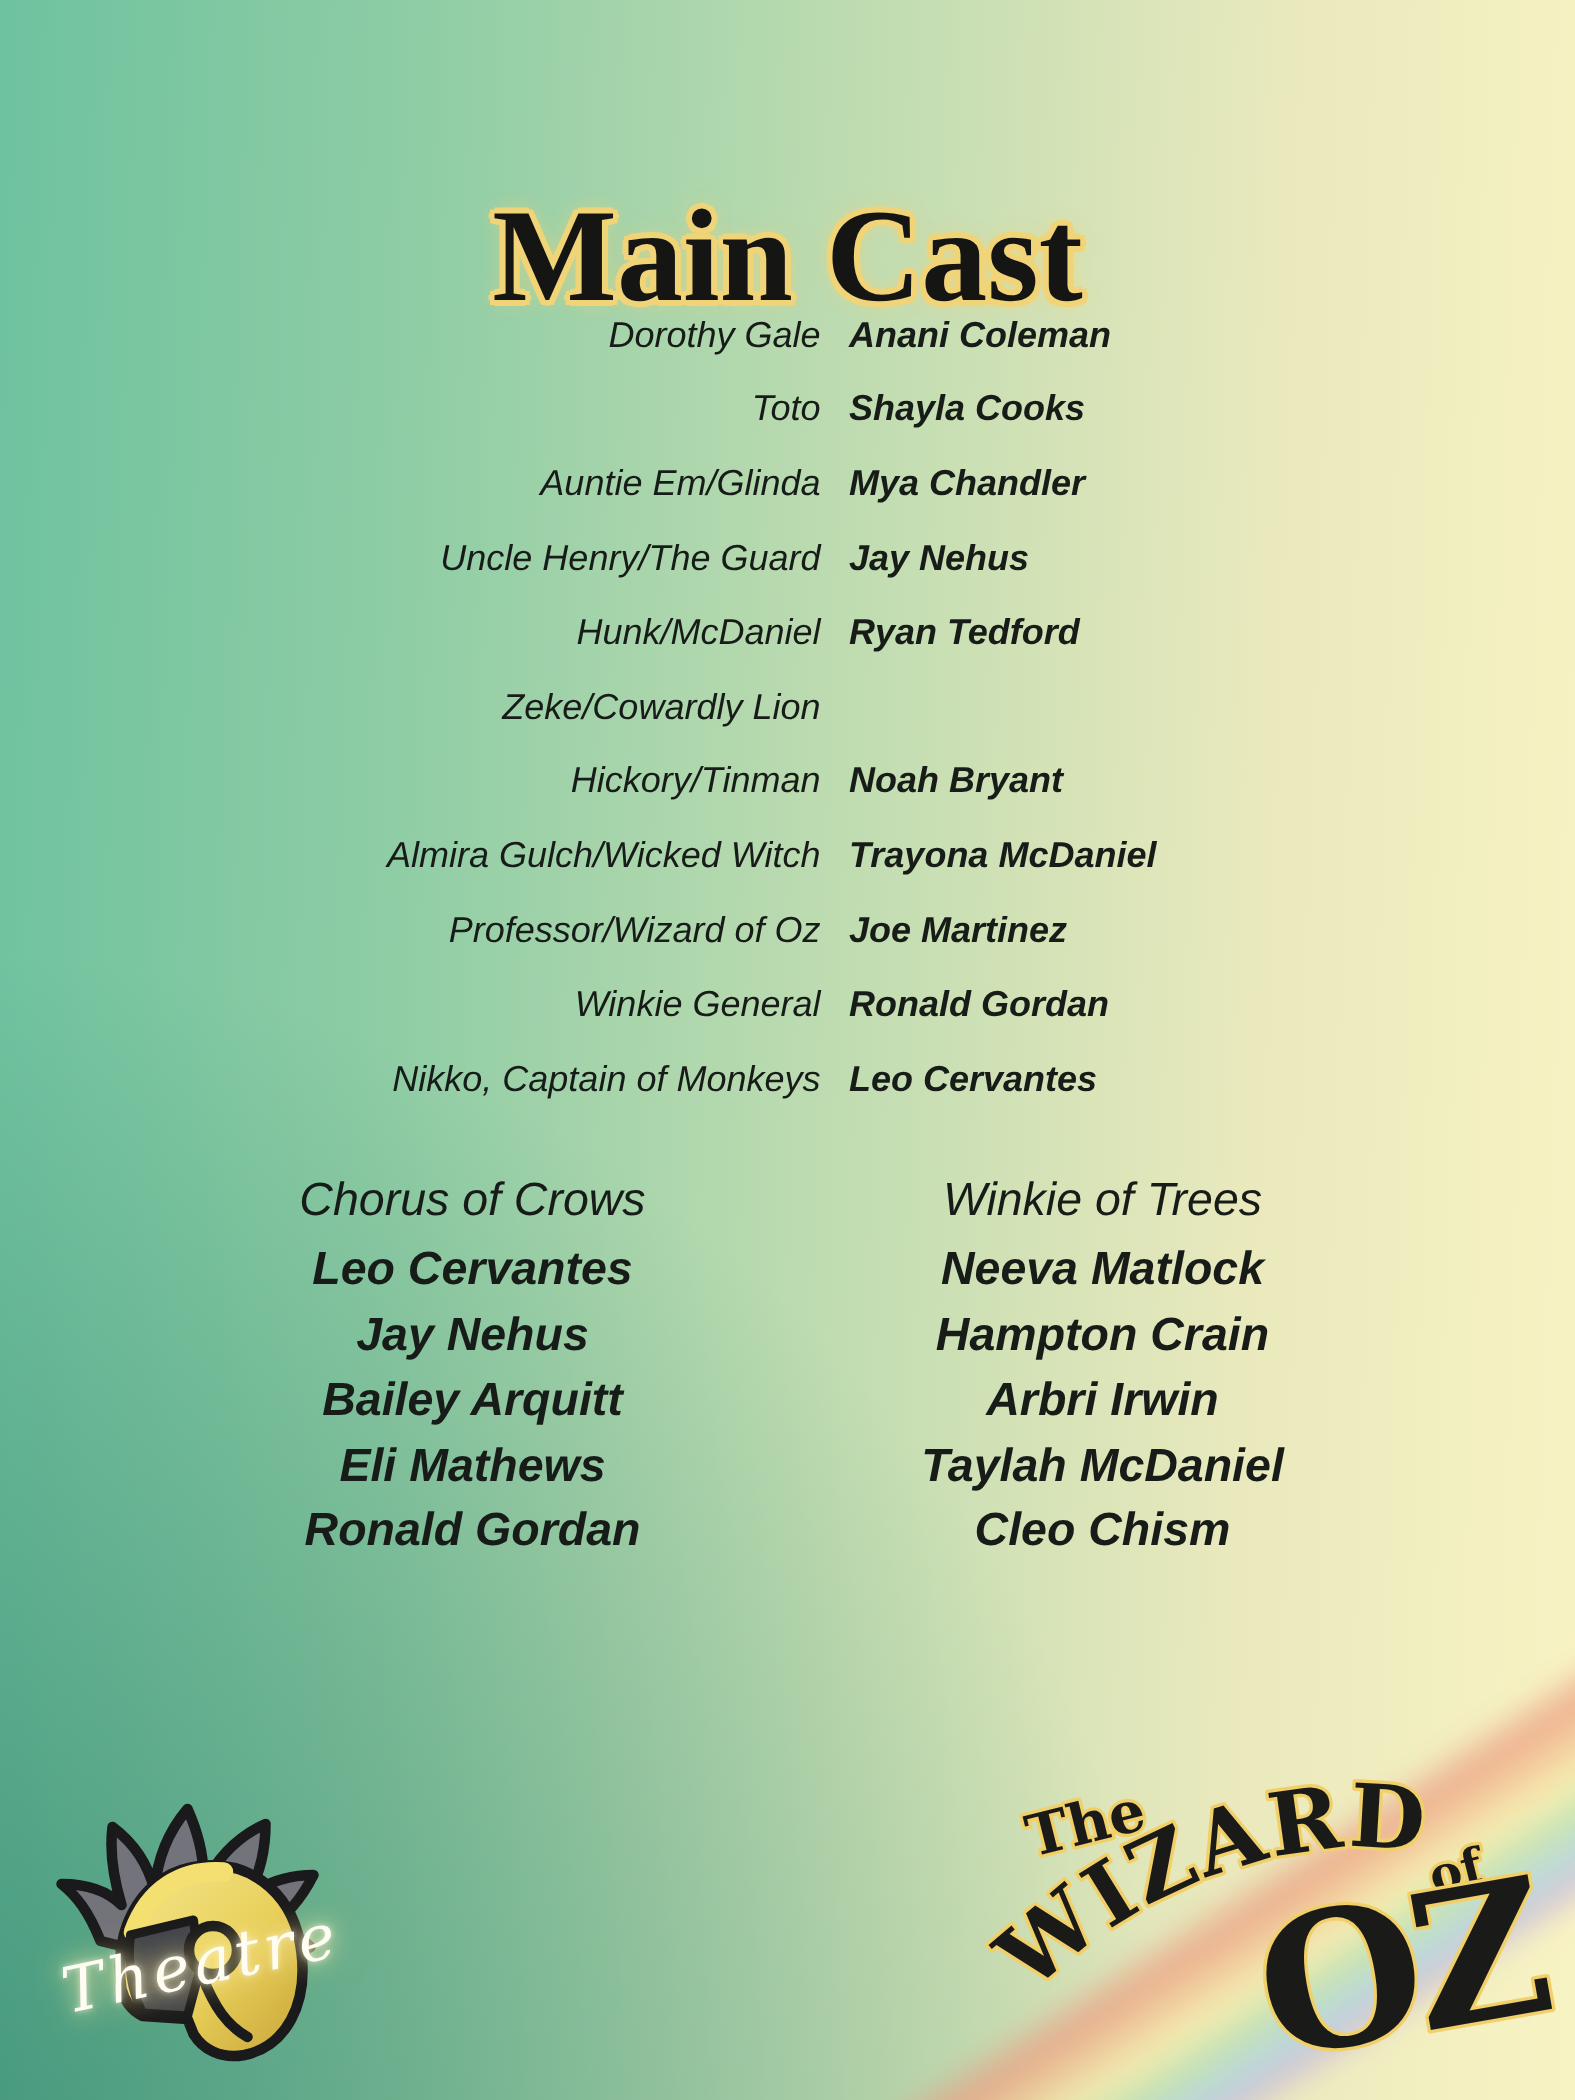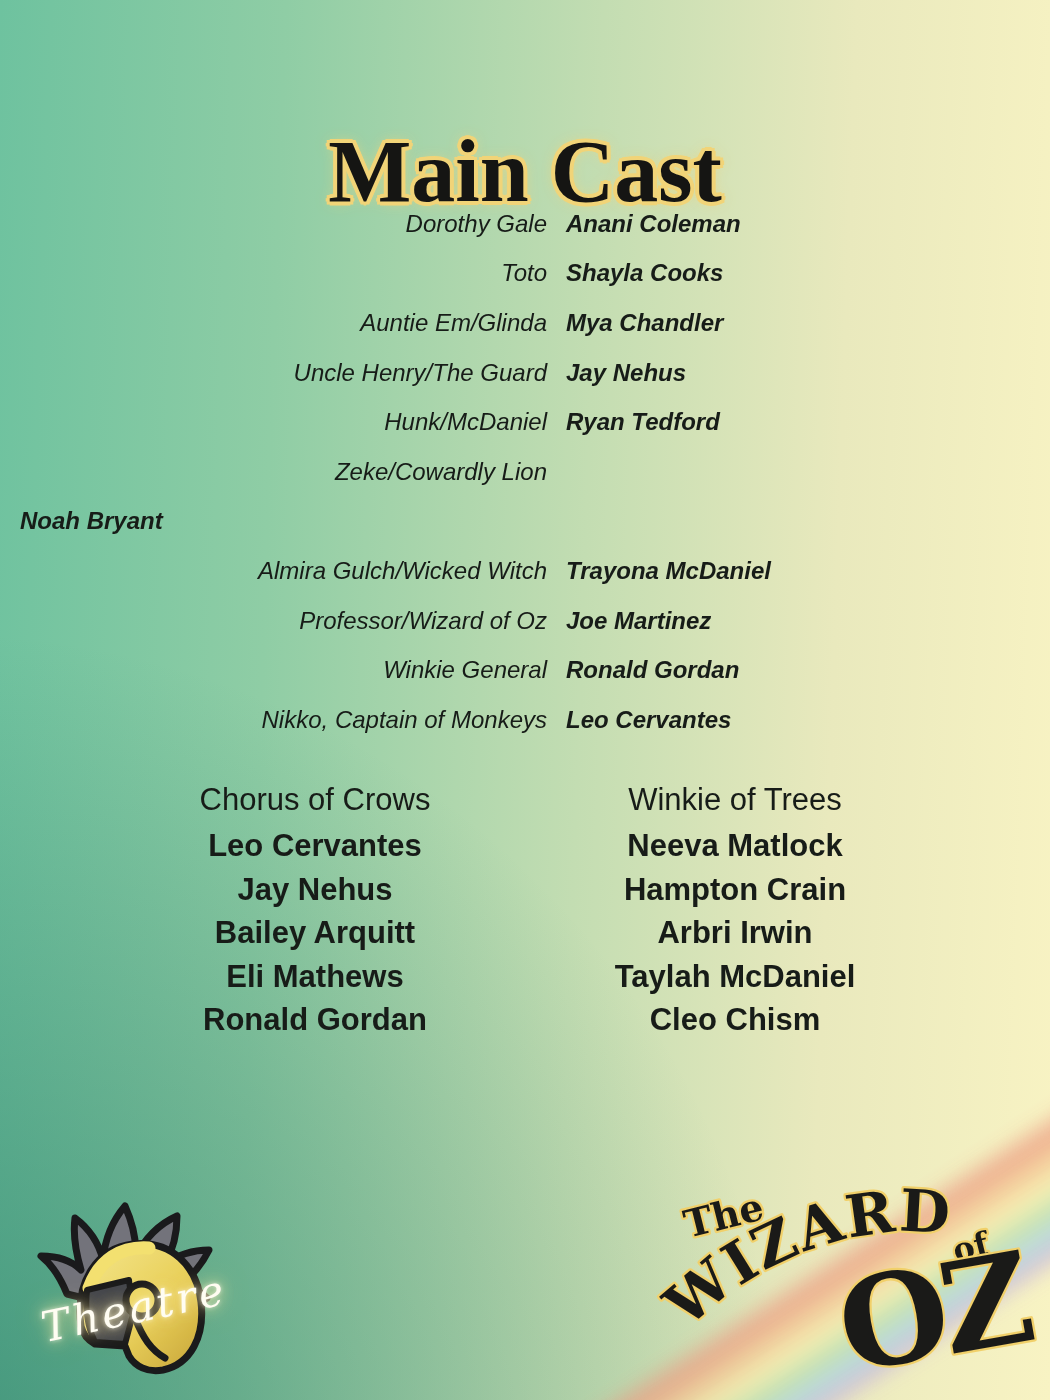--- a/index.html
+++ b/index.html
@@ -43,21 +43,21 @@
     color:#171c18;
   }
   .cast-row .role{text-align:right;font-weight:400;white-space:nowrap;}
   .cast-row .actor{text-align:left;font-weight:700;white-space:nowrap;}
 
   
   .chorus{
     position:absolute;top:779px;left:105px;width:840px;
     display:grid;grid-template-columns:1fr 1fr;
   }
-  .chorus-col{text-align:center;color:#171c18;}
+  .chorus-col{text-align:center;font-style:italic;color:#171c18;}
   .chorus-title{font-size:31px;font-weight:400;line-height:42px;margin-bottom:3px;}
   .chorus-member{font-size:31px;font-weight:700;line-height:43.5px;white-space:nowrap;}
 
   
   .theatre-logo{position:absolute;left:28px;top:1176px;width:212px;height:200px;z-index:1;}
   .theatre-label{
     position:absolute;left:40px;top:1284px;z-index:2;
     font-family:"DejaVu Serif", serif;
     font-style:italic;font-weight:400;
     font-size:42px;letter-spacing:3px;
@@ -110,20 +110,21 @@
       <span class="actor">Jay Nehus</span>
     </div>
     <div class="cast-row">
       <span class="role">Hunk/McDaniel</span>
       <span class="actor">Ryan Tedford</span>
     </div>
     <div class="cast-row">
       <span class="role">Zeke/Cowardly Lion</span>
     </div>
     <div class="cast-row">
+      <span class="role">Hickory/Tinman</span>
       <span class="actor">Noah Bryant</span>
     </div>
     <div class="cast-row">
       <span class="role">Almira Gulch/Wicked Witch</span>
       <span class="actor">Trayona McDaniel</span>
     </div>
     <div class="cast-row">
       <span class="role">Professor/Wizard of Oz</span>
       <span class="actor">Joe Martinez</span>
     </div>

